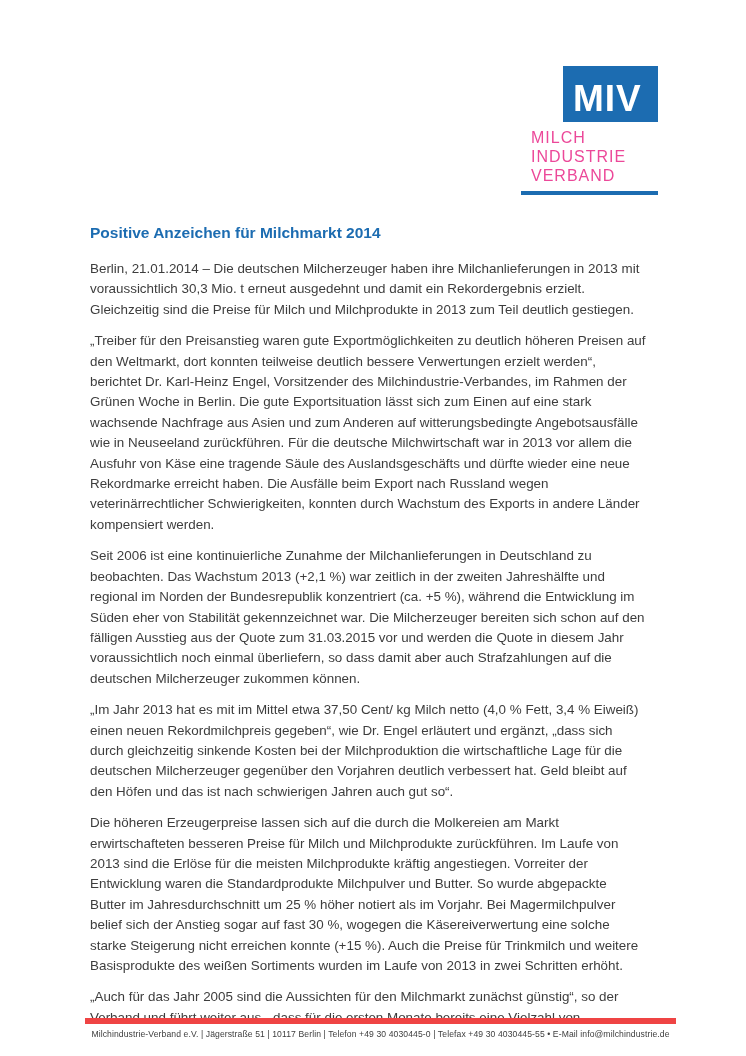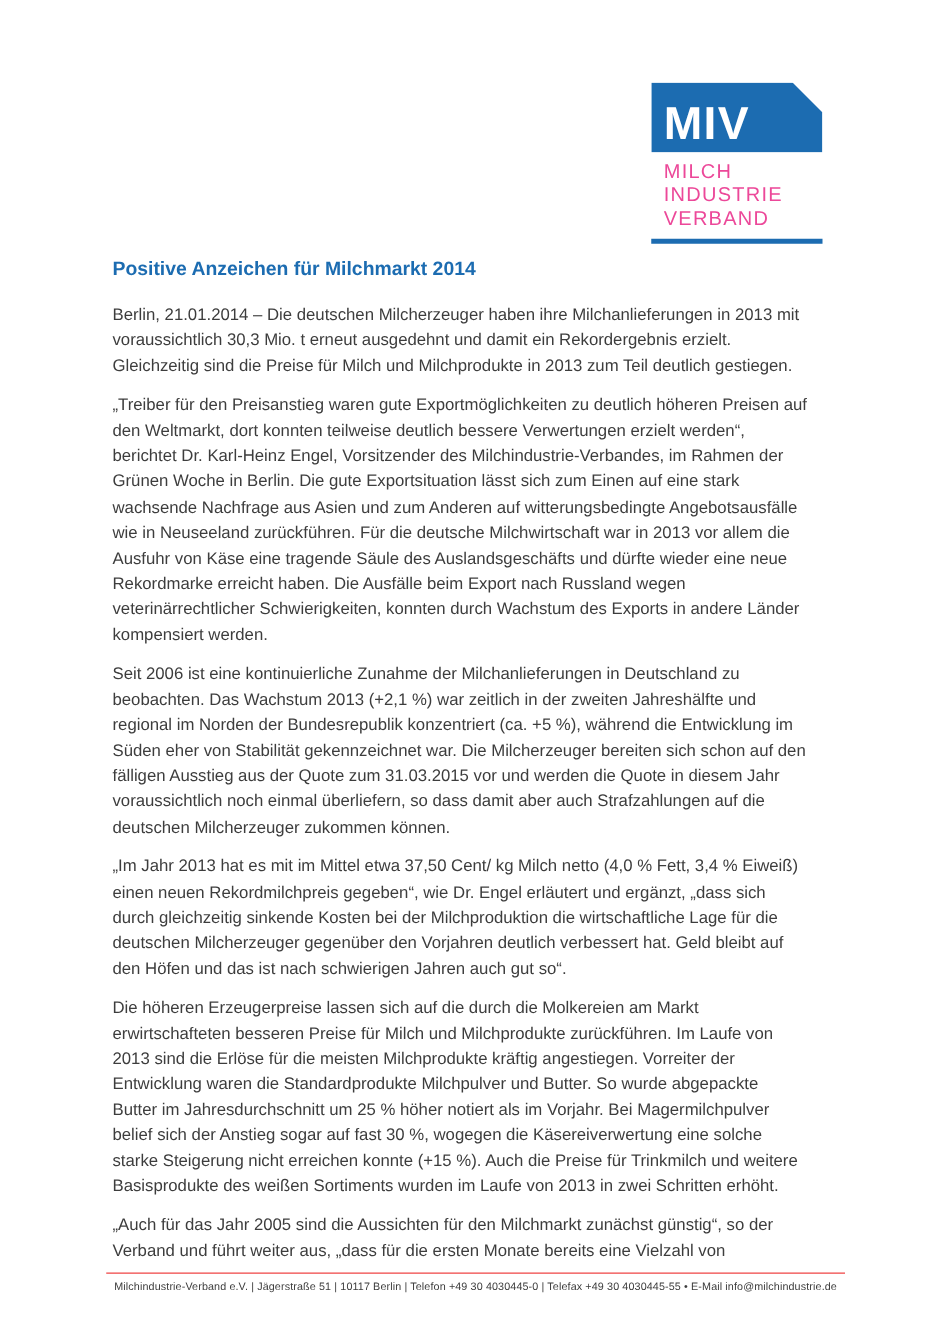--- a/index.html
+++ b/index.html
@@ -26,20 +26,21 @@
     left: 521px;
     top: 66px;
     width: 137px;
   }
   .logo-box {
     background: #1c6cb1;
     height: 56px;
     display: flex;
     align-items: flex-end;
     clip-path: polygon(0 0, 113px 0, 100% 24px, 100% 100%, 0 100%);
+    margin-left: 42px;
   }
   .logo-acronym {
     color: #ffffff;
     font-weight: bold;
     font-size: 37px;
     line-height: 1;
     padding: 0 0 5px 10px;
     letter-spacing: 1px;
   }
   .logo-words {
@@ -60,36 +61,36 @@
   .content {
     position: absolute;
     left: 90px;
     top: 207px;
     width: 568px;
   }
   .doc-title {
     color: #1c6cb1;
     font-size: 15.5px;
     font-weight: bold;
-    margin: 0 0 17px 0;
+    margin: 17px 0 17px 0;
   }
   .doc-paragraph {
     color: #3d3d3d;
     font-size: 13.4px;
     line-height: 20.4px;
     margin: 0 12px 11px 0;
   }
 
   
   .footer {
     position: absolute;
     left: 85px;
     right: 70px;
     top: 1018px;
-    border-top: 1px solid #ef4444;
+    border-top: 6px solid #ef4444;
     padding-top: 5px;
   }
   .footer-text {
     font-size: 8.6px;
     color: #3d3d3d;
     text-align: center;
     letter-spacing: 0.1px;
   }
 </style>
 </head>

